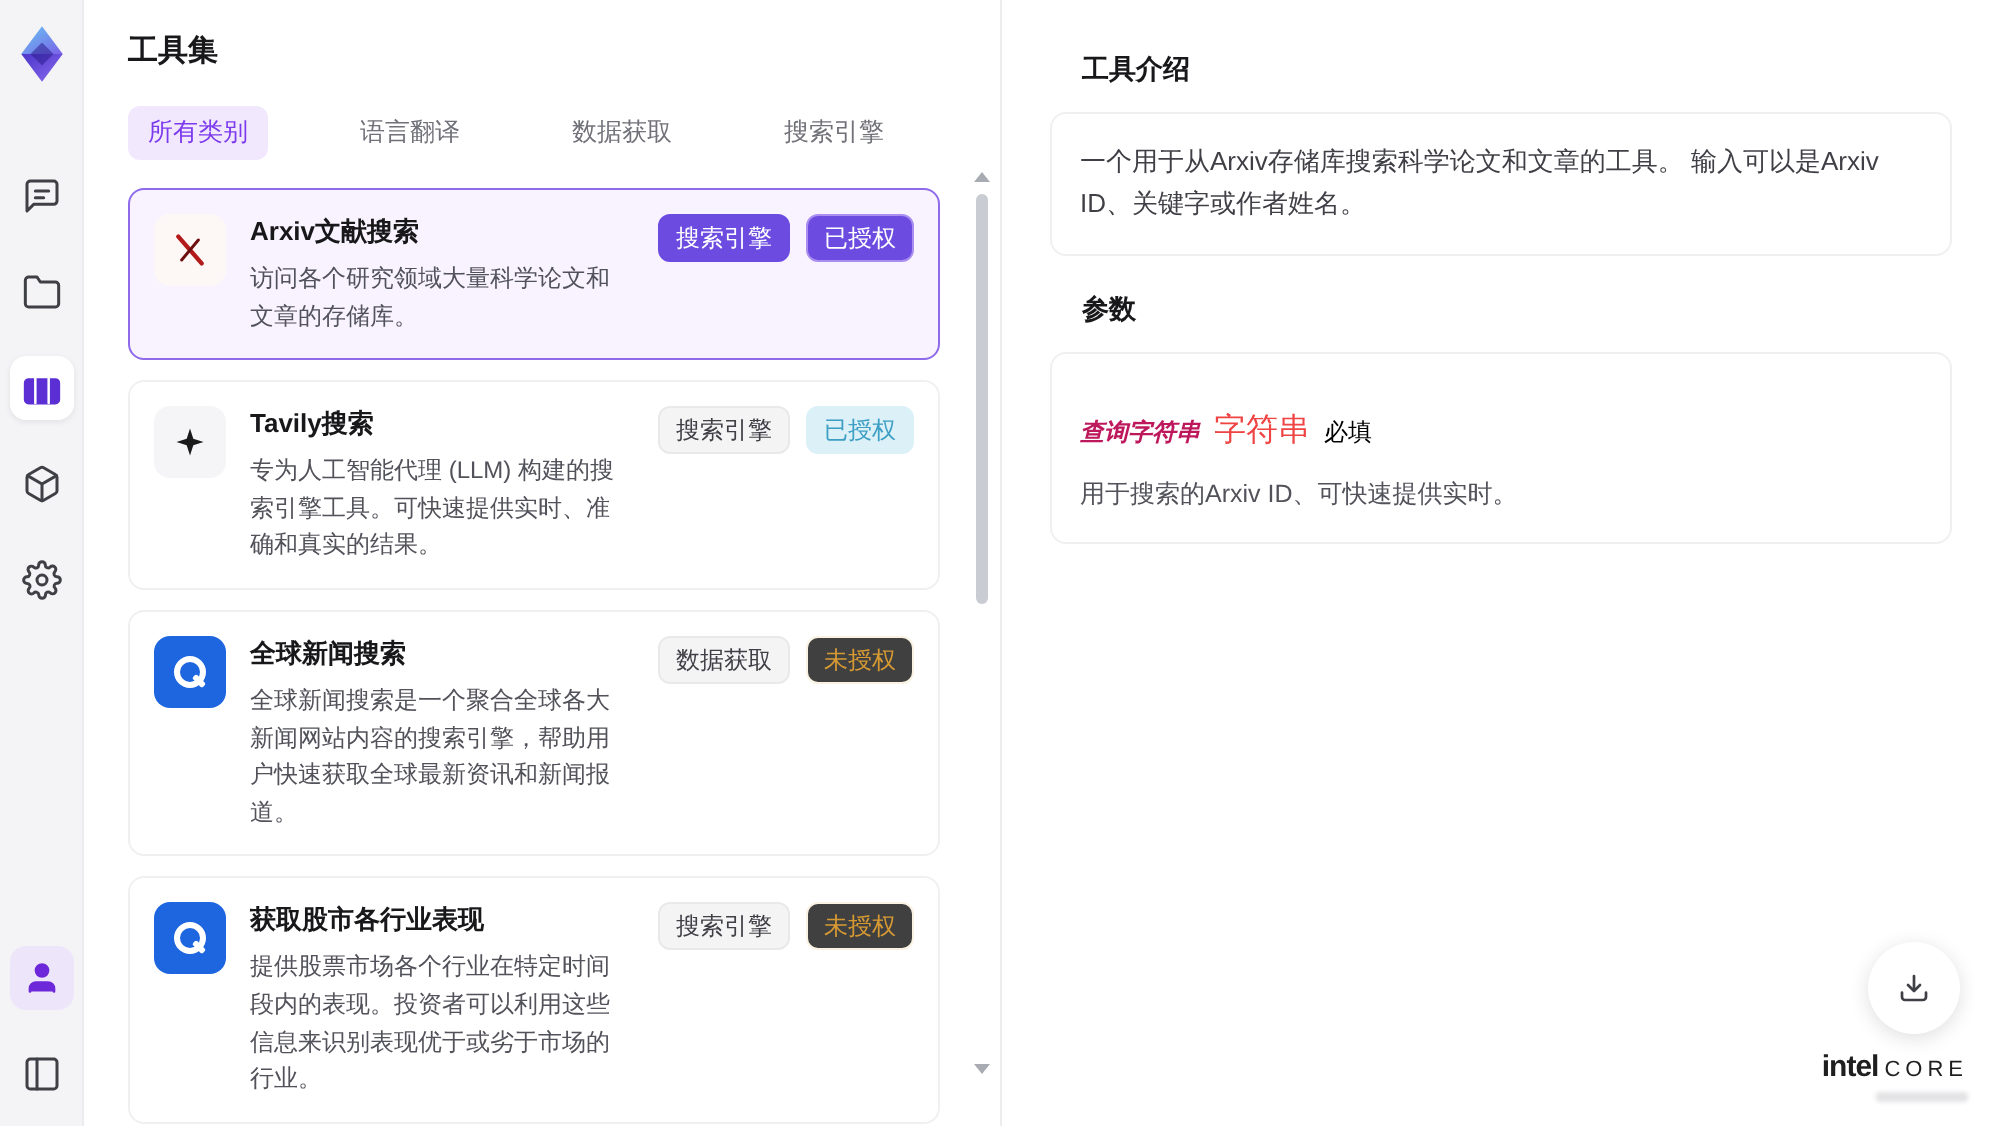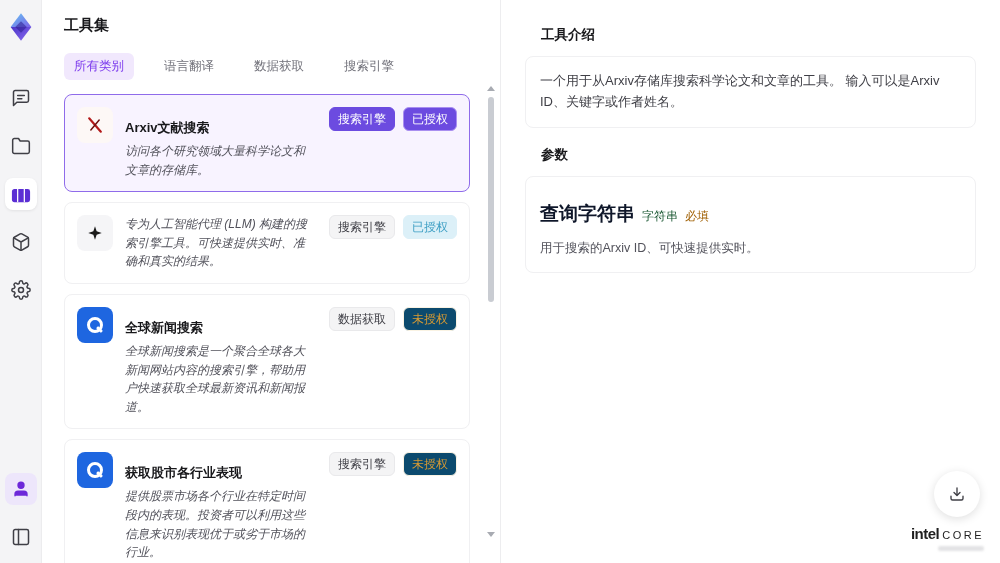--- a/index.html
+++ b/index.html
@@ -17,63 +17,63 @@
     stroke-linecap:round; stroke-linejoin:round; }
   .rail-btn.active { background:#fff; box-shadow:0 1px 3px rgba(0,0,0,.08); }
   .rail-btn.active svg { stroke:#5B2FD4; fill:#5B2FD4; }
   .rail-spacer { flex:1; }
   .rail-btn.avatar { background:#EDE6FB; }
   .rail-btn.avatar svg { stroke:#6D28D9; fill:#6D28D9; width:18px; height:18px; }
 
   
   .list-panel { width:458px; padding:16px 18px 0 22px; position:relative; flex-shrink:0; }
   .panel-title { font-size:15px; font-weight:bold; color:#18181B; margin-bottom:18px; }
-  .tabs { display:flex; align-items:flex-start; gap:20px; margin-bottom:14px; }
+  .tabs { display:flex; align-items:flex-start; gap:36px; margin-bottom:14px; }
   .tab { font-size:12.5px; color:#71717A; padding:5px 10px; border-radius:6px; cursor:pointer; white-space:nowrap; }
   .tab.active { background:#F1E8FD; color:#7C3AED; }
 
   .tool-list { padding-right:12px; }
   .tool-card { display:flex; align-items:flex-start; gap:12px; background:#fff;
     border:1px solid #F0F0F2; border-radius:8px; padding:12px; margin-bottom:10px; cursor:pointer; }
   .tool-card.selected { border:1.5px solid #8F6BEA; background:#F8F3FF; }
   .tool-icon { width:36px; height:36px; border-radius:8px; background:#F5F5F7; flex-shrink:0;
     display:flex; align-items:center; justify-content:center; overflow:hidden; }
   .tool-icon.blue { background:#1E66E0; }
   .q-glyph { width:16px; height:16px; border:3px solid #fff; border-radius:50%; position:relative; }
   .q-glyph::after { content:""; position:absolute; width:3px; height:7px; background:#fff;
     right:-1px; bottom:-3px; transform:rotate(-45deg); border-radius:1px; }
   .tool-body { flex:1; min-width:0; }
-  .tool-name { font-size:13px; font-weight:bold; color:#18181B; margin-bottom:5px;margin-top:12px; }
-  .tool-desc { font-size:12px; color:#52525B; line-height:1.55;font-style:italic; }
+  .tool-name { font-size:13px; font-weight:bold; color:#18181B; margin-bottom:5px; }
+  .tool-desc { font-size:12px; color:#52525B; line-height:1.55; }
   .badges { display:flex; gap:8px; margin-left:6px; flex-shrink:0; }
   .badge { font-size:12px; line-height:1; padding:5px 8px; border-radius:6px; white-space:nowrap; }
   .badge.cat { background:#F4F4F5; color:#3F3F46; border:1px solid #E9E9EB; }
   .badge.cat.on-sel { background:#6C4BE0; color:#fff; border:1px solid #6C4BE0; }
   .badge.auth-yes-sel { background:#6C4BE0; color:#fff; border:1px solid #A98EF0; }
   .badge.auth-yes { background:#DCF0F8; color:#3E9FC4; border:1px solid #DCF0F8; }
-  .badge.auth-no { background:#0c4a6e; color:#D79A33; border:1px solid #FAF3E3; }
+  .badge.auth-no { background:#404040; color:#D79A33; border:1px solid #FAF3E3; }
 
   
   .sb { position:absolute; right:4px; top:86px; bottom:4px; width:10px; display:flex;
     flex-direction:column; align-items:center; }
   .sb-arrow { width:0; height:0; border-left:4px solid transparent; border-right:4px solid transparent; cursor:pointer; }
   .sb-arrow.up { border-bottom:5px solid #A8ABB2; }
   .sb-arrow.down { border-top:5px solid #A8ABB2; position:absolute; bottom:22px; }
   .sb-thumb { width:6px; height:205px; border-radius:3px; background:#C9CCD2; margin-top:6px; cursor:pointer; }
 
   
   .details { flex:1; border-left:1px solid #EDEDEF; padding:16px 24px; }
   .details-title { font-size:15px; font-weight:bold; color:#18181B; padding-bottom:14px; }
   .section-h { font-size:13.5px; font-weight:bold; color:#18181B; margin:10px 16px 12px; }
   .info-card { border:1px solid #F0F0F2; border-radius:8px; padding:14px; font-size:13px;
     color:#3F3F46; line-height:1.6; margin-bottom:18px; background:#fff; }
   .param-head { display:flex; align-items:baseline; gap:7px; margin-bottom:9px; }
-  .param-name { font-size:19px; font-weight:bold; color:#0f172a; }
-  .param-type { font-size:12px; color:#14532d; }
-  .param-req { font-size:12px; color:#a16207;margin-top:16px; }
+  .param-name { font-size:12px; font-weight:bold; color:#be185d;font-style:italic; }
+  .param-type { font-size:16px; color:#ef4444; }
+  .param-req { font-size:12px; color:#000000;margin-top:16px; }
   .param-desc { font-size:12.5px; color:#52525B; }
 
   
   .fab { position:absolute; right:20px; bottom:46px; width:46px; height:46px; border-radius:50%;
     background:#fff; box-shadow:0 2px 10px rgba(0,0,0,.13); display:flex; align-items:center;
     justify-content:center; cursor:pointer; }
   .fab svg { width:18px; height:18px; stroke:#3F3F46; fill:none; stroke-width:1.8;
     stroke-linecap:round; stroke-linejoin:round; }
   .intel-mark { position:absolute; right:16px; bottom:12px; text-align:center; }
   .intel-word { font-size:15px; font-weight:bold; color:#1F1F1F; letter-spacing:-0.5px; }
@@ -175,20 +175,21 @@
         </div>
       </div>
 
       <div class="tool-card">
         <div class="tool-icon">
           <svg viewBox="0 0 24 24" width="18" height="18">
             <path d="M12 3 L14.2 9.8 L21 12 L14.2 14.2 L12 21 L9.8 14.2 L3 12 L9.8 9.8 Z" fill="#1A1A1A"></path>
           </svg>
         </div>
         <div class="tool-body">
+          <div class="tool-name">Tavily搜索</div>
           <div class="tool-desc">专为人工智能代理 (LLM) 构建的搜索引擎工具。可快速提供实时、准确和真实的结果。</div>
         </div>
         <div class="badges">
           <span class="badge cat">搜索引擎</span>
           <span class="badge auth-yes">已授权</span>
         </div>
       </div>
 
       <div class="tool-card">
         <div class="tool-icon blue">

